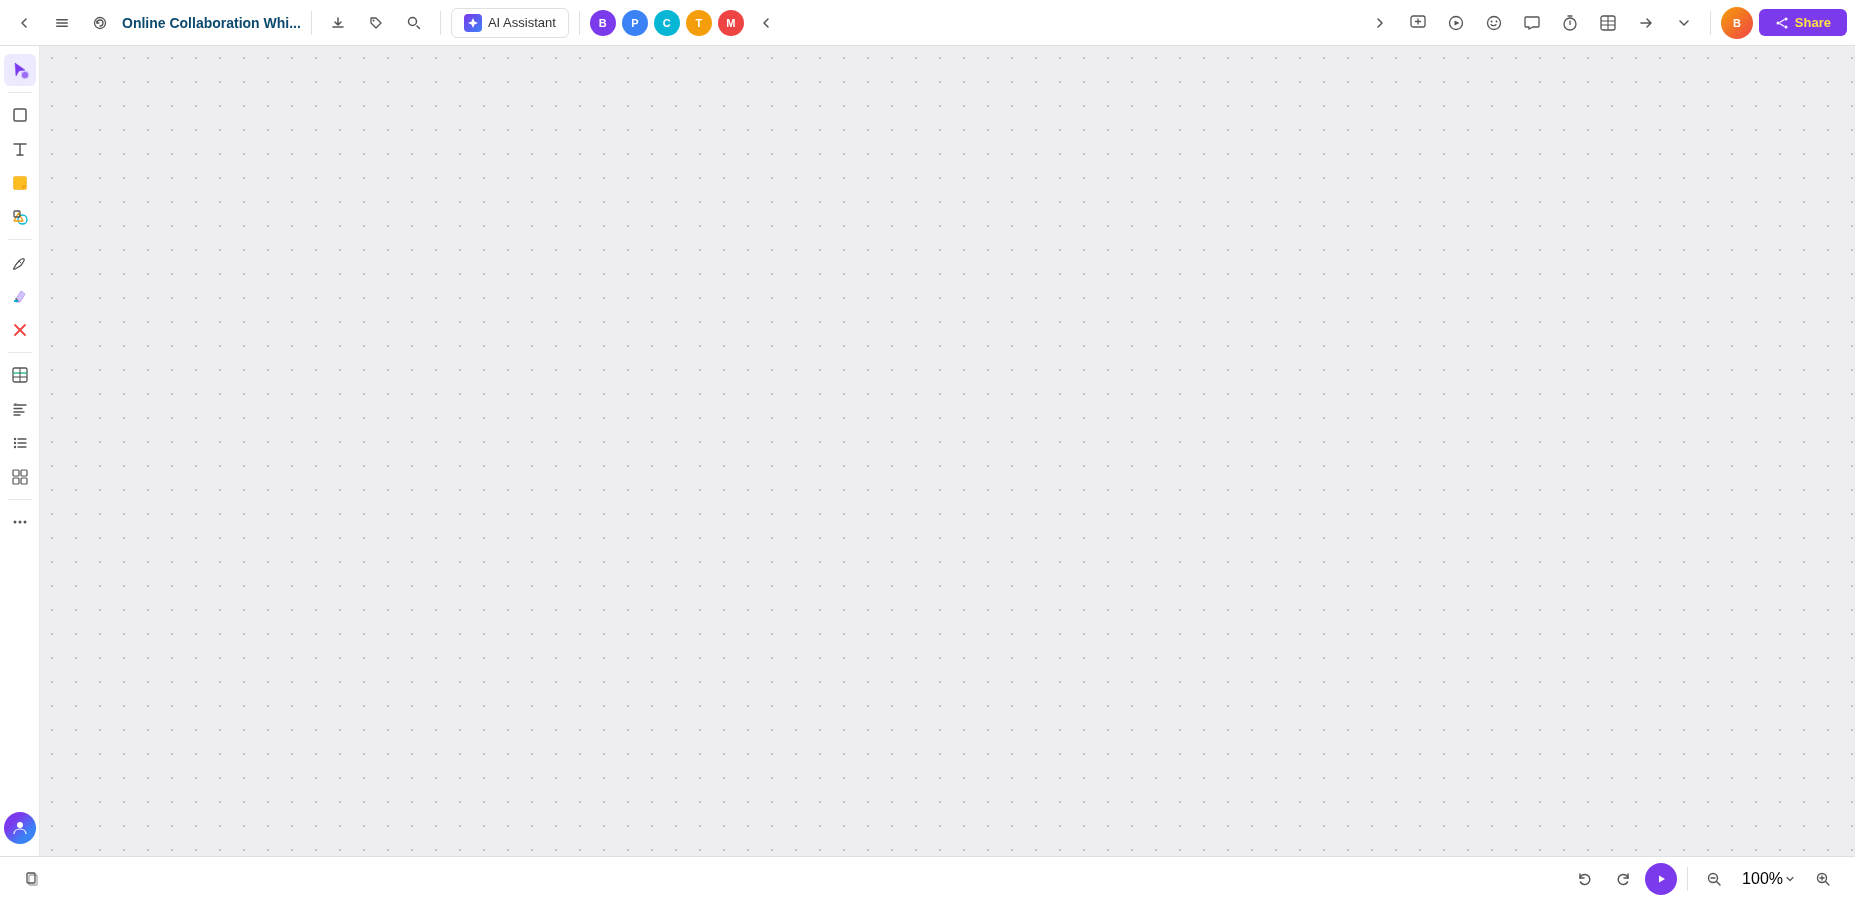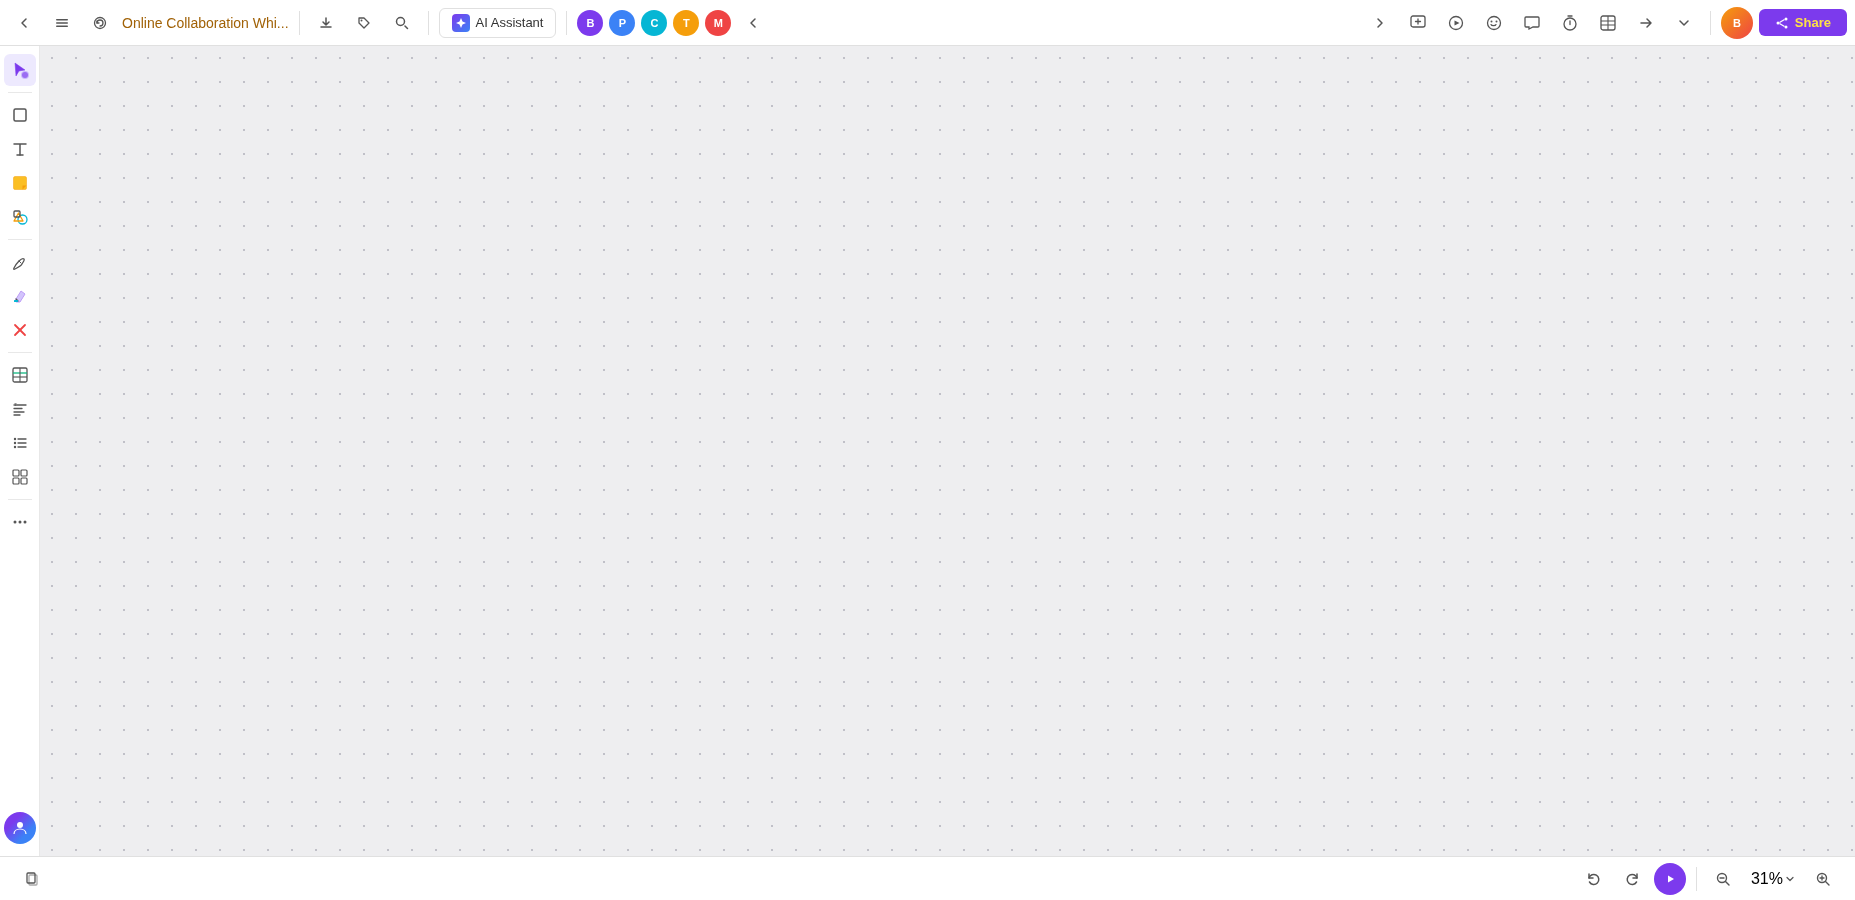--- a/index.html
+++ b/index.html
@@ -36,22 +36,22 @@
       justify-content: center;
       border-radius: 6px;
       cursor: pointer;
       color: #555;
       font-size: 16px;
       border: none;
       background: transparent;
     }
     .doc-title {
       font-size: 14px;
-      color: #a16207;
-      font-weight: 400;
+      color: #0c4a6e;
+      font-weight: 700;
       max-width: 180px;
       overflow: hidden;
       text-overflow: ellipsis;
       white-space: nowrap;
     }
     .ai-assistant-btn {
       display: flex;
       align-items: center;
       gap: 6px;
       padding: 5px 12px;
@@ -519,21 +519,21 @@
 
     <button class="icon-btn" title="Zoom Out">
       <svg width="16" height="16" viewBox="0 0 16 16" fill="none">
         <circle cx="7" cy="7" r="4.5" stroke="#555" stroke-width="1.4"></circle>
         <path d="M10.5 10.5L14 14" stroke="#555" stroke-width="1.4" stroke-linecap="round"></path>
         <path d="M5 7h4" stroke="#555" stroke-width="1.3" stroke-linecap="round"></path>
       </svg>
     </button>
 
     <div class="zoom-percent">
-      <span>31%</span>
+      <span>100%</span>
       <svg width="10" height="10" viewBox="0 0 10 10" fill="none">
         <path d="M2 3.5l3 3 3-3" stroke="#555" stroke-width="1.2" stroke-linecap="round" stroke-linejoin="round"></path>
       </svg>
     </div>
 
     <button class="icon-btn" title="Zoom In">
       <svg width="16" height="16" viewBox="0 0 16 16" fill="none">
         <circle cx="7" cy="7" r="4.5" stroke="#555" stroke-width="1.4"></circle>
         <path d="M10.5 10.5L14 14" stroke="#555" stroke-width="1.4" stroke-linecap="round"></path>
         <path d="M5 7h4M7 5v4" stroke="#555" stroke-width="1.3" stroke-linecap="round"></path>

